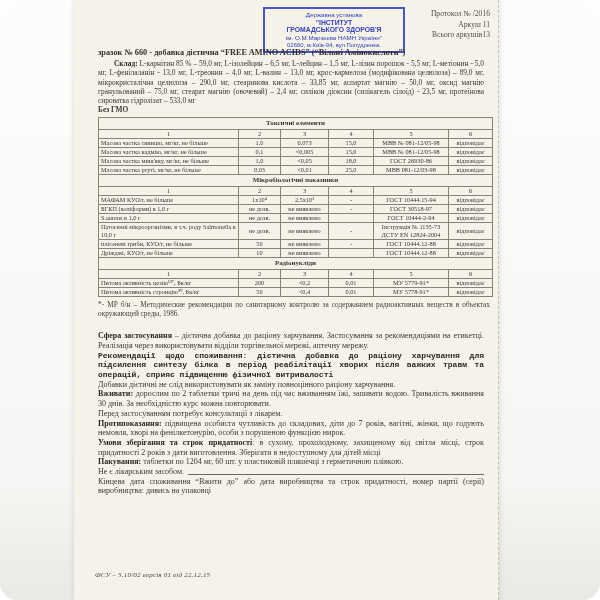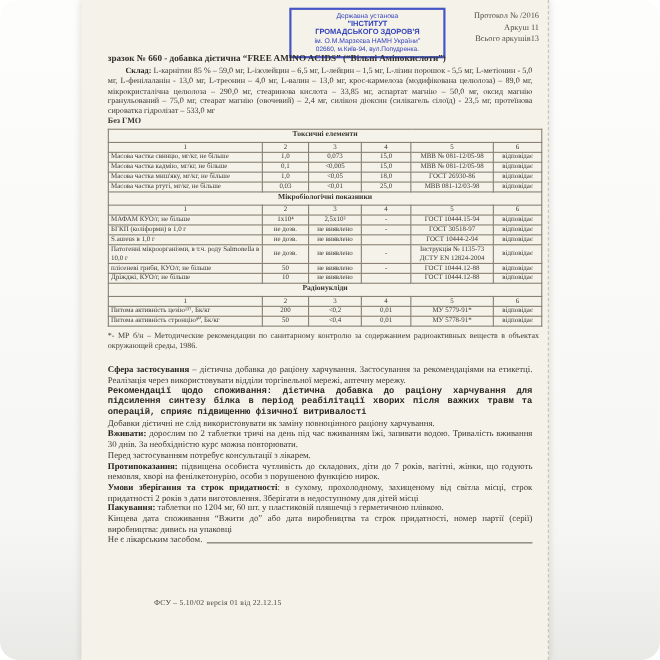--- a/index.html
+++ b/index.html
@@ -53,22 +53,22 @@
   .footnote{font-size:7.3px;line-height:9px;margin-top:3px;width:392px;text-align:justify;color:#46423b;}
   
   .paras{margin-top:13px;font-size:8px;line-height:9.7px;text-align:justify;}
   .paras .para{margin:0;}
   .paras b{color:#2c2823;}
   .para.allbold{font-weight:bold;color:#2c2823;font-family:Liberation Mono, monospace;}
   .para.ruled{display:flex;align-items:flex-end;}
   .para.ruled .rule{flex:1;border-bottom:1px solid #6e685d;margin-left:4px;margin-bottom:2px;}
   
   .footer{
-    position:absolute;left:95px;top:544px;
-    font-size:7px;color:#4c473f;letter-spacing:.2px;margin-left:45px;
+    position:absolute;left:95px;top:571px;font-style:italic;
+    font-size:7px;color:#4c473f;letter-spacing:.2px;
   }
 </style>
 </head>
 <body>
 
 <div class="canvas">
   <div class="page"></div>
 
   <div class="stamp">
     <div class="s1">Державна установа</div>
@@ -243,23 +243,23 @@
 
     <div class="paras">
       <div class="para"><b>Сфера застосування</b><span> – дієтична добавка до раціону харчування. Застосування за рекомендаціями на етикетці. Реалізація через використовувати відділи торгівельної мережі, аптечну мережу.</span></div>
       <div class="para allbold"><span>Рекомендації щодо споживання: дієтична добавка до раціону харчування для підсилення синтезу білка в період реабілітації хворих після важких травм та операцій, сприяє підвищенню фізичної витривалості</span></div>
       <div class="para"><span>Добавки дієтичні не слід використовувати як заміну повноцінного раціону харчування.</span></div>
       <div class="para"><b>Вживати:</b><span> дорослим по 2 таблетки тричі на день під час вживанням їжі, запивати водою. Тривалість вживання 30 днів. За необхідністю курс можна повторювати.</span></div>
       <div class="para"><span>Перед застосуванням потребує консультації з лікарем.</span></div>
       <div class="para"><b>Протипоказання:</b><span> підвищена особиста чутливість до складових, діти до 7 років, вагітні, жінки, що годують немовля, хворі на фенілкетонурію, особи з порушеною функцією нирок.</span></div>
       <div class="para"><b>Умови зберігання та строк придатності</b><span>: в сухому, прохолодному, захищеному від світла місці, строк придатності 2 років з дати виготовлення. Зберігати в недоступному для дітей місці</span></div>
       <div class="para"><b>Пакування:</b><span> таблетки по 1204 мг, 60 шт. у пластиковій пляшечці з герметичною плівкою.</span></div>
-      <div class="para"><span>Кінцева дата споживання “Вжити до” або дата виробництва та строк придатності, номер партії (серії) виробництва: дивись на упаковці</span></div>
       <div class="para ruled">
           <span>Не є лікарським засобом.</span>
           <span class="rule"></span>
         </div>
+      <div class="para"><span>Кінцева дата споживання “Вжити до” або дата виробництва та строк придатності, номер партії (серії) виробництва: дивись на упаковці</span></div>
     </div>
 
   </div>
 
   <div class="footer">ФСУ – 5.10/02 версія 01 від 22.12.15</div>
 </div>
 
 </body></html>

